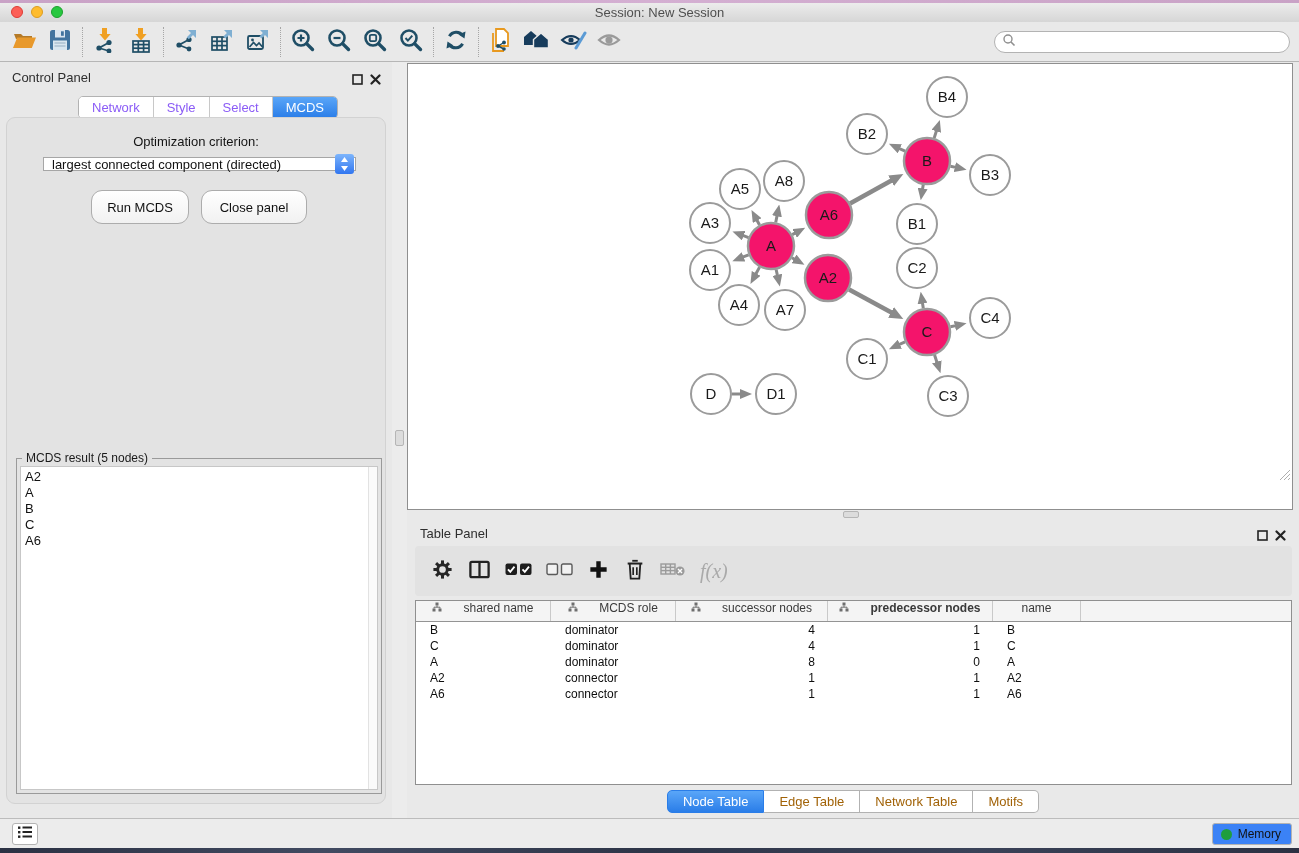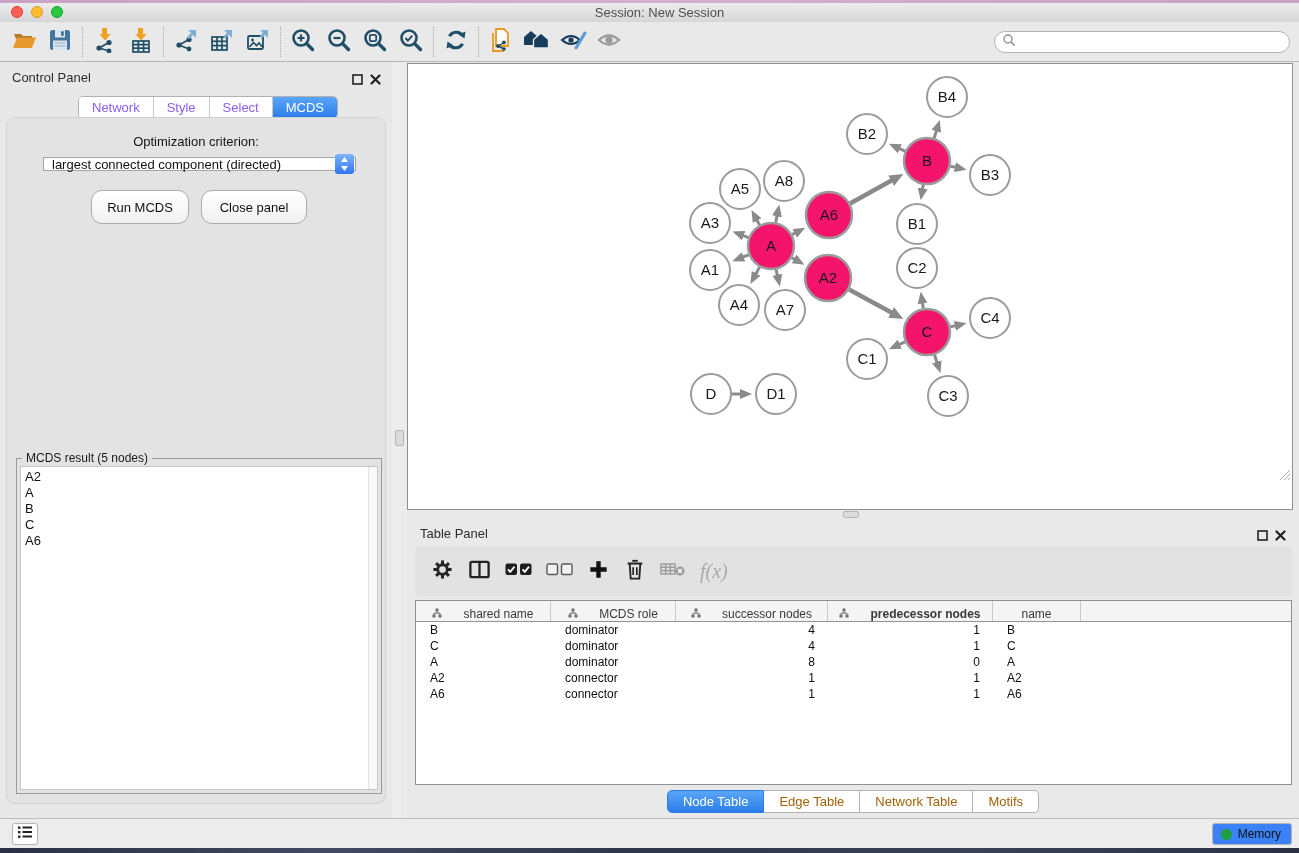--- a/index.html
+++ b/index.html
@@ -65,21 +65,21 @@
 
   
   #table-panel { left:407px; top:518px; width:892px; height:300px; background:#e9e9e9; }
   #tp-title { position:absolute; left:13px; top:8px; font-size:13px; color:#2e2e2e; }
   #tp-float { right:30px; } #tp-close { right:12px; }
   #tp-toolbar { position:absolute; left:8px; top:28px; width:877px; height:50px; background:#e2e2e2; border-radius:4px; display:flex; align-items:center; padding-left:16px; }
   .tpt-btn { height:34px; display:flex; align-items:center; justify-content:center; margin-right:14px; }
   #fx-label { font-family:"Liberation Serif",serif; font-style:italic; color:#a9a9a9; font-size:20px; }
   #tp-table { position:absolute; left:8px; top:82px; width:877px; height:185px; background:#fff; border:1px solid #8f8f8f; }
   #table-header-row { display:flex; height:21px; background:#f4f4f4; border-bottom:1px solid #949494; }
-  .th { display:flex; align-items:flex-end; justify-content:center; gap:21px; font-size:12px; color:#3a3a3a; border-right:1px solid #c9c9c9; height:100%; }
+  .th { display:flex; align-items:flex-start; justify-content:center; gap:21px; font-size:12px; color:#3a3a3a; border-right:1px solid #c9c9c9; height:100%; }
   .th.filler { flex:1; border-right:none; }
   .tr { display:flex; height:16px; }
   .td { font-size:12px; color:#0e0e0e; line-height:16px; white-space:nowrap; }
   .td.l { padding-left:14px; text-align:left; }
   .td.r { padding-right:13px; text-align:right; }
   #tp-tabs { position:absolute; left:0; top:272px; width:892px; display:flex; justify-content:center; }
   .tp-tab { padding:3px 15px; font-size:13px; color:#a16207; background:#fff; border:1px solid #b2b2b2; border-left:none; }
   .tp-tab:first-child { border-left:1px solid #b2b2b2; border-radius:5px 0 0 5px; }
   .tp-tab:last-child { border-radius:0 5px 5px 0; }
   .tp-tab.active { background:linear-gradient(#5aa6f8,#2a7de8); color:#fff; border-color:#2a7de8; }

